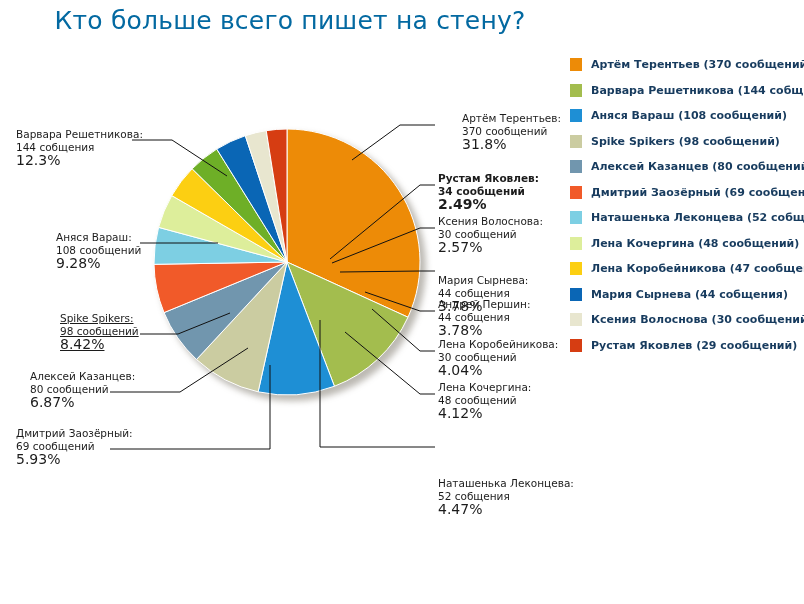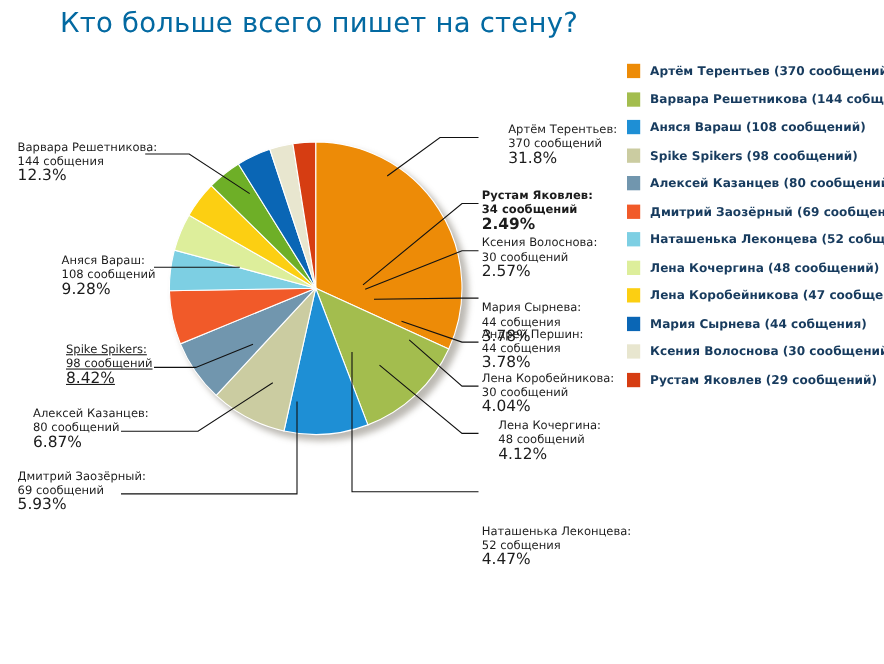--- a/index.html
+++ b/index.html
@@ -176,21 +176,21 @@
   <div class="ln2">44 собщения</div>
   <div class="ln3">3.78%</div>
 </div>
 
 <div class="callout right" style="left:438px; top:338px;">
   <div class="ln1">Лена Коробейникова:</div>
   <div class="ln2">30 сообщений</div>
   <div class="ln3">4.04%</div>
 </div>
 
-<div class="callout right" style="left:453px; top:381px;">
+<div class="callout right" style="left:438px; top:381px;">
   <div class="ln1">Лена Кочергина:</div>
   <div class="ln2">48 сообщений</div>
   <div class="ln3">4.12%</div>
 </div>
 
 <div class="callout right" style="left:438px; top:434px;margin-top:43px;">
   <div class="ln1">Наташенька Леконцева:</div>
   <div class="ln2">52 собщения</div>
   <div class="ln3">4.47%</div>
 </div>

